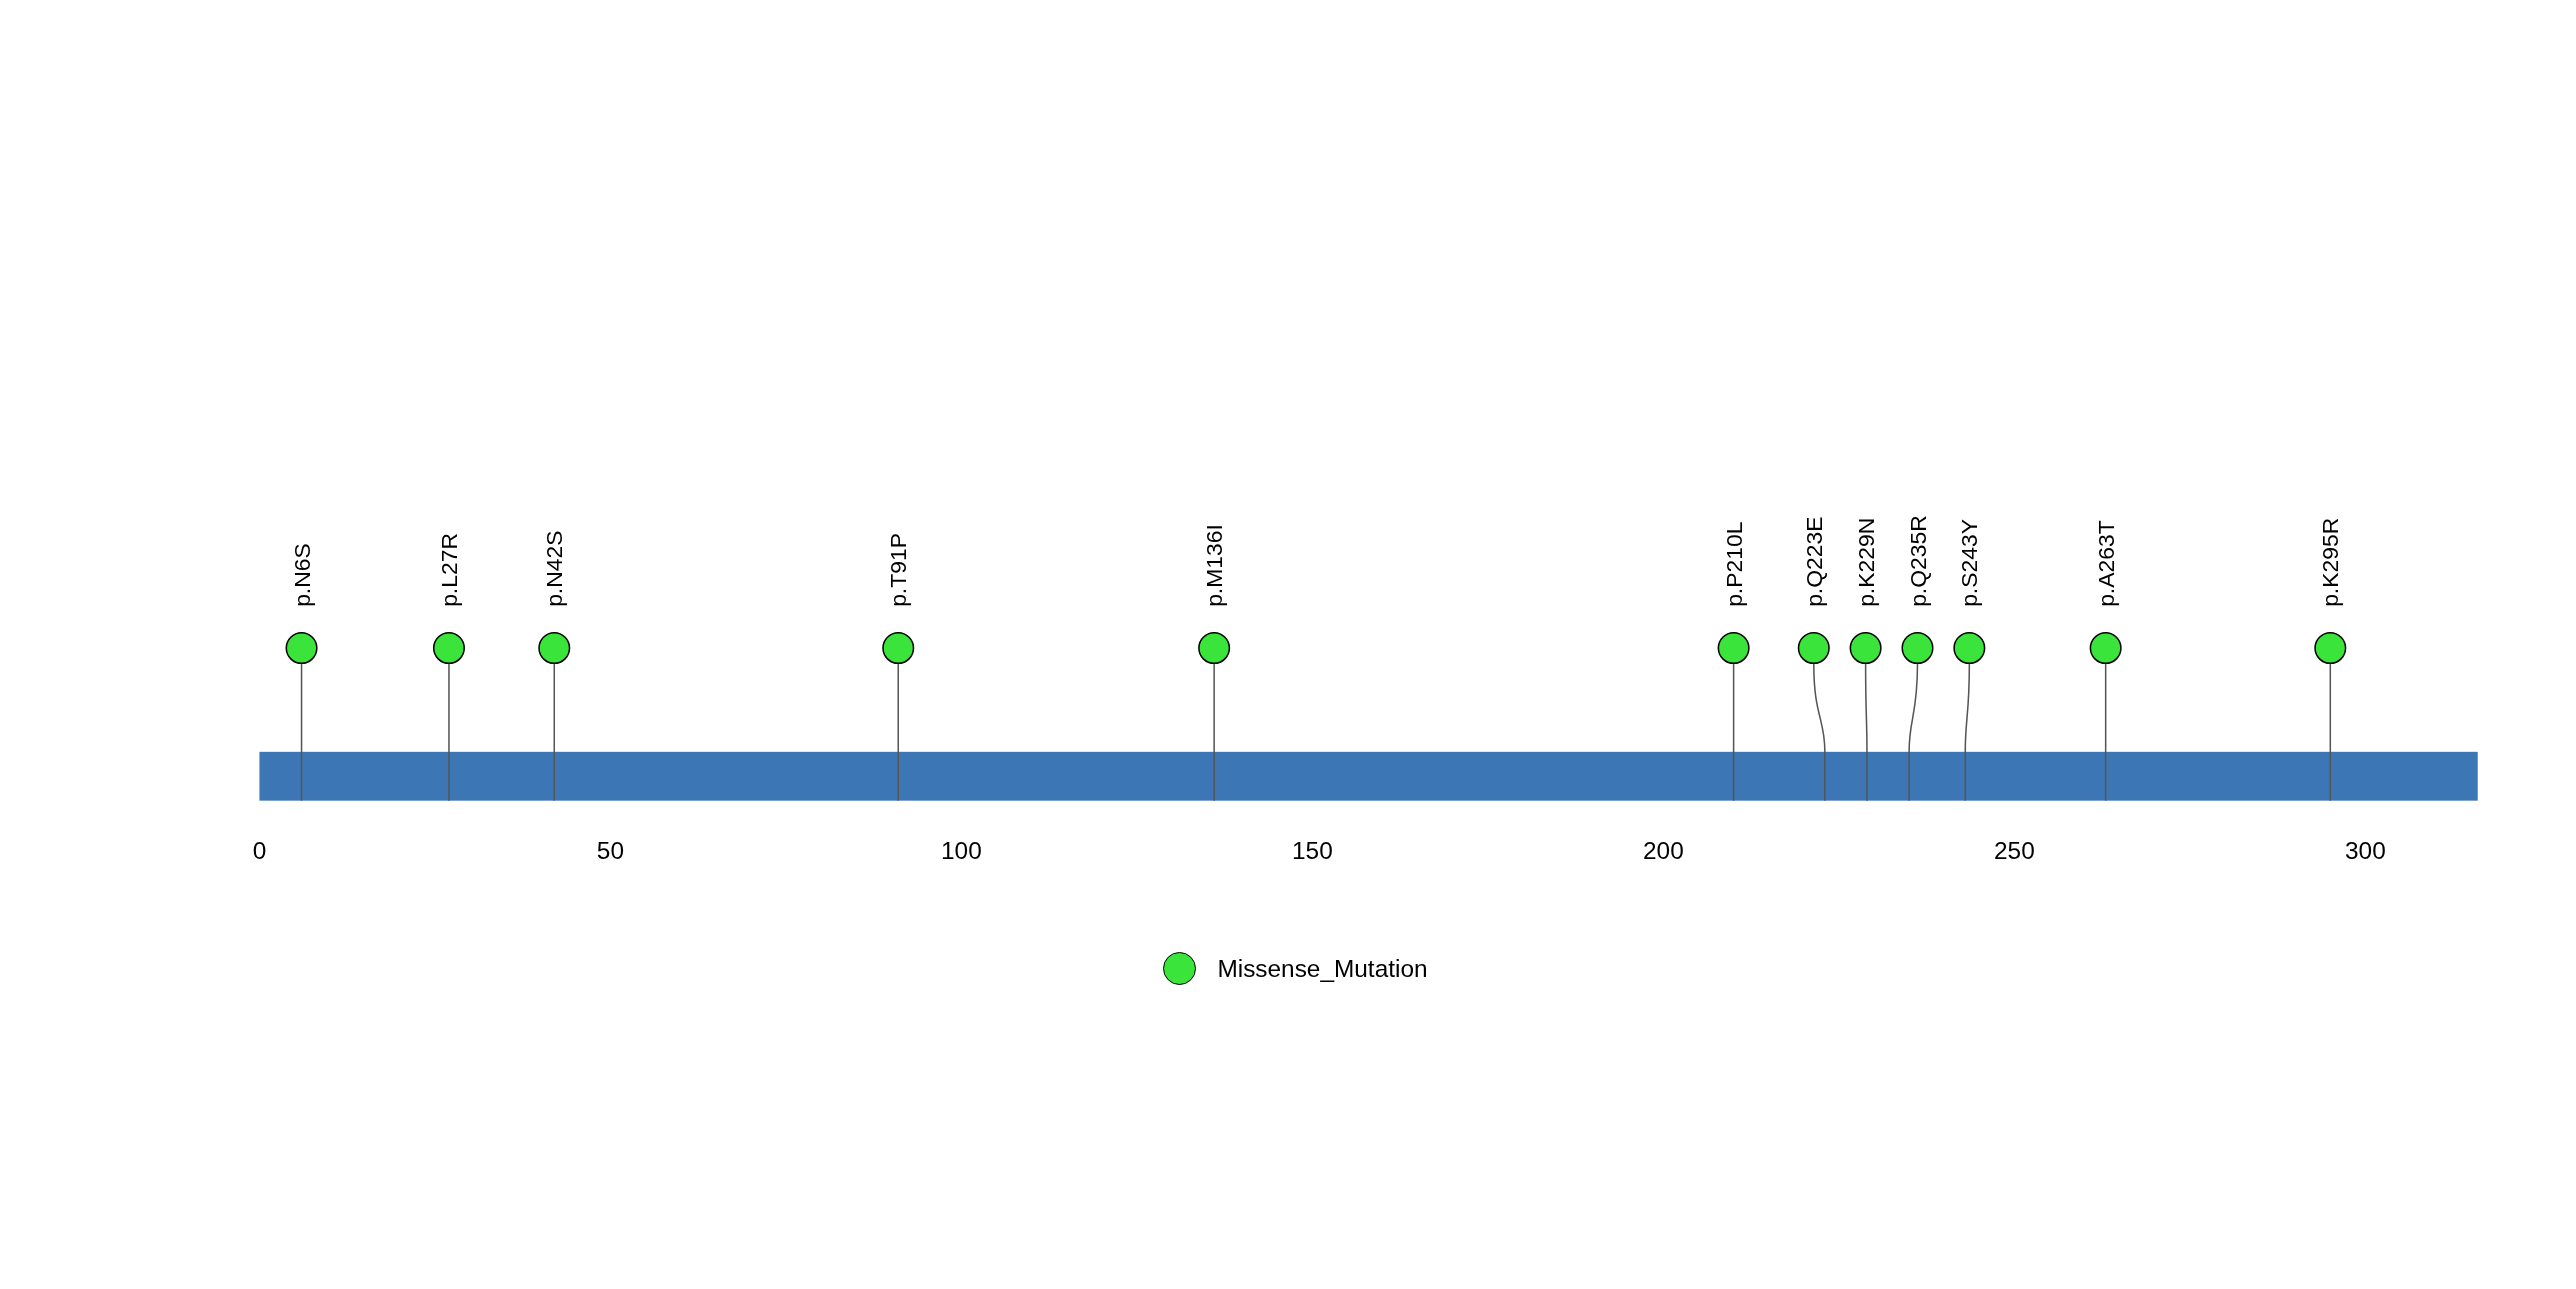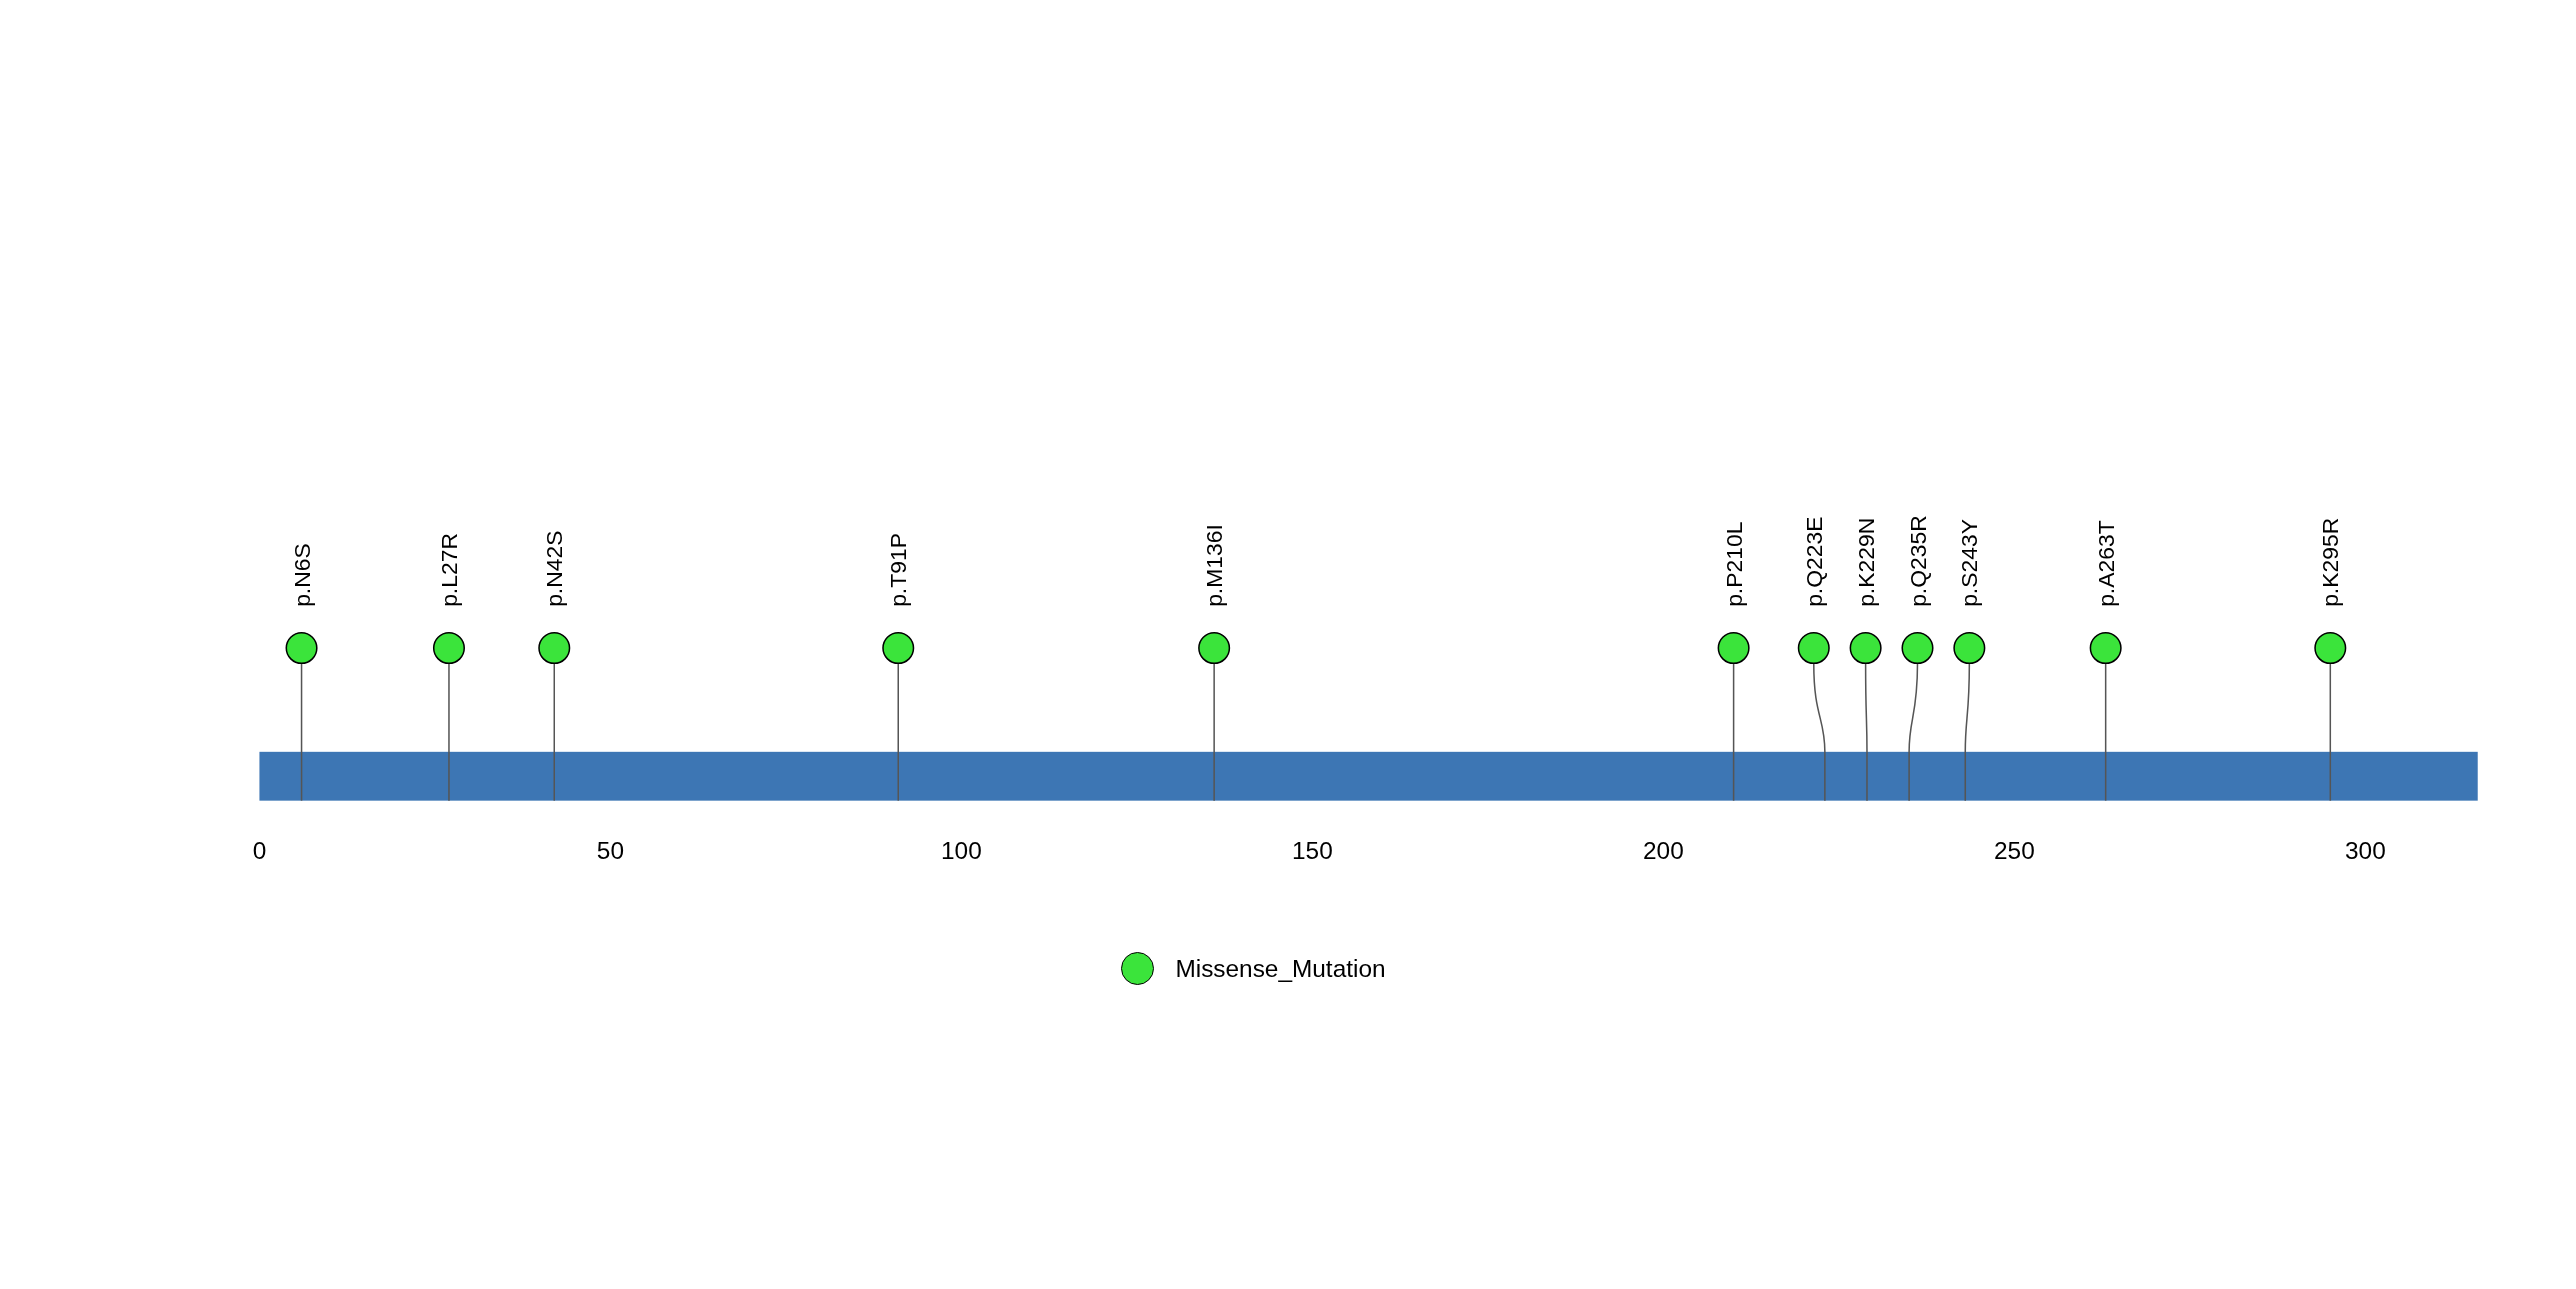--- a/index.html
+++ b/index.html
@@ -19,21 +19,21 @@
     position: absolute;
     left: 0;
     top: 0;
   }
   svg text {
     font-family: "Liberation Sans", "DejaVu Sans", sans-serif;
     fill: #000000;
   }
   .legend {
     position: absolute;
-    left: 1121px;
+    left: 1163px;
     top: 952px;
     display: flex;
     align-items: center;
     gap: 21.4px;
     font-size: 24.4px;
     color: #000000;
   }
   .legend-marker {
     width: 33px;
     height: 33px;

